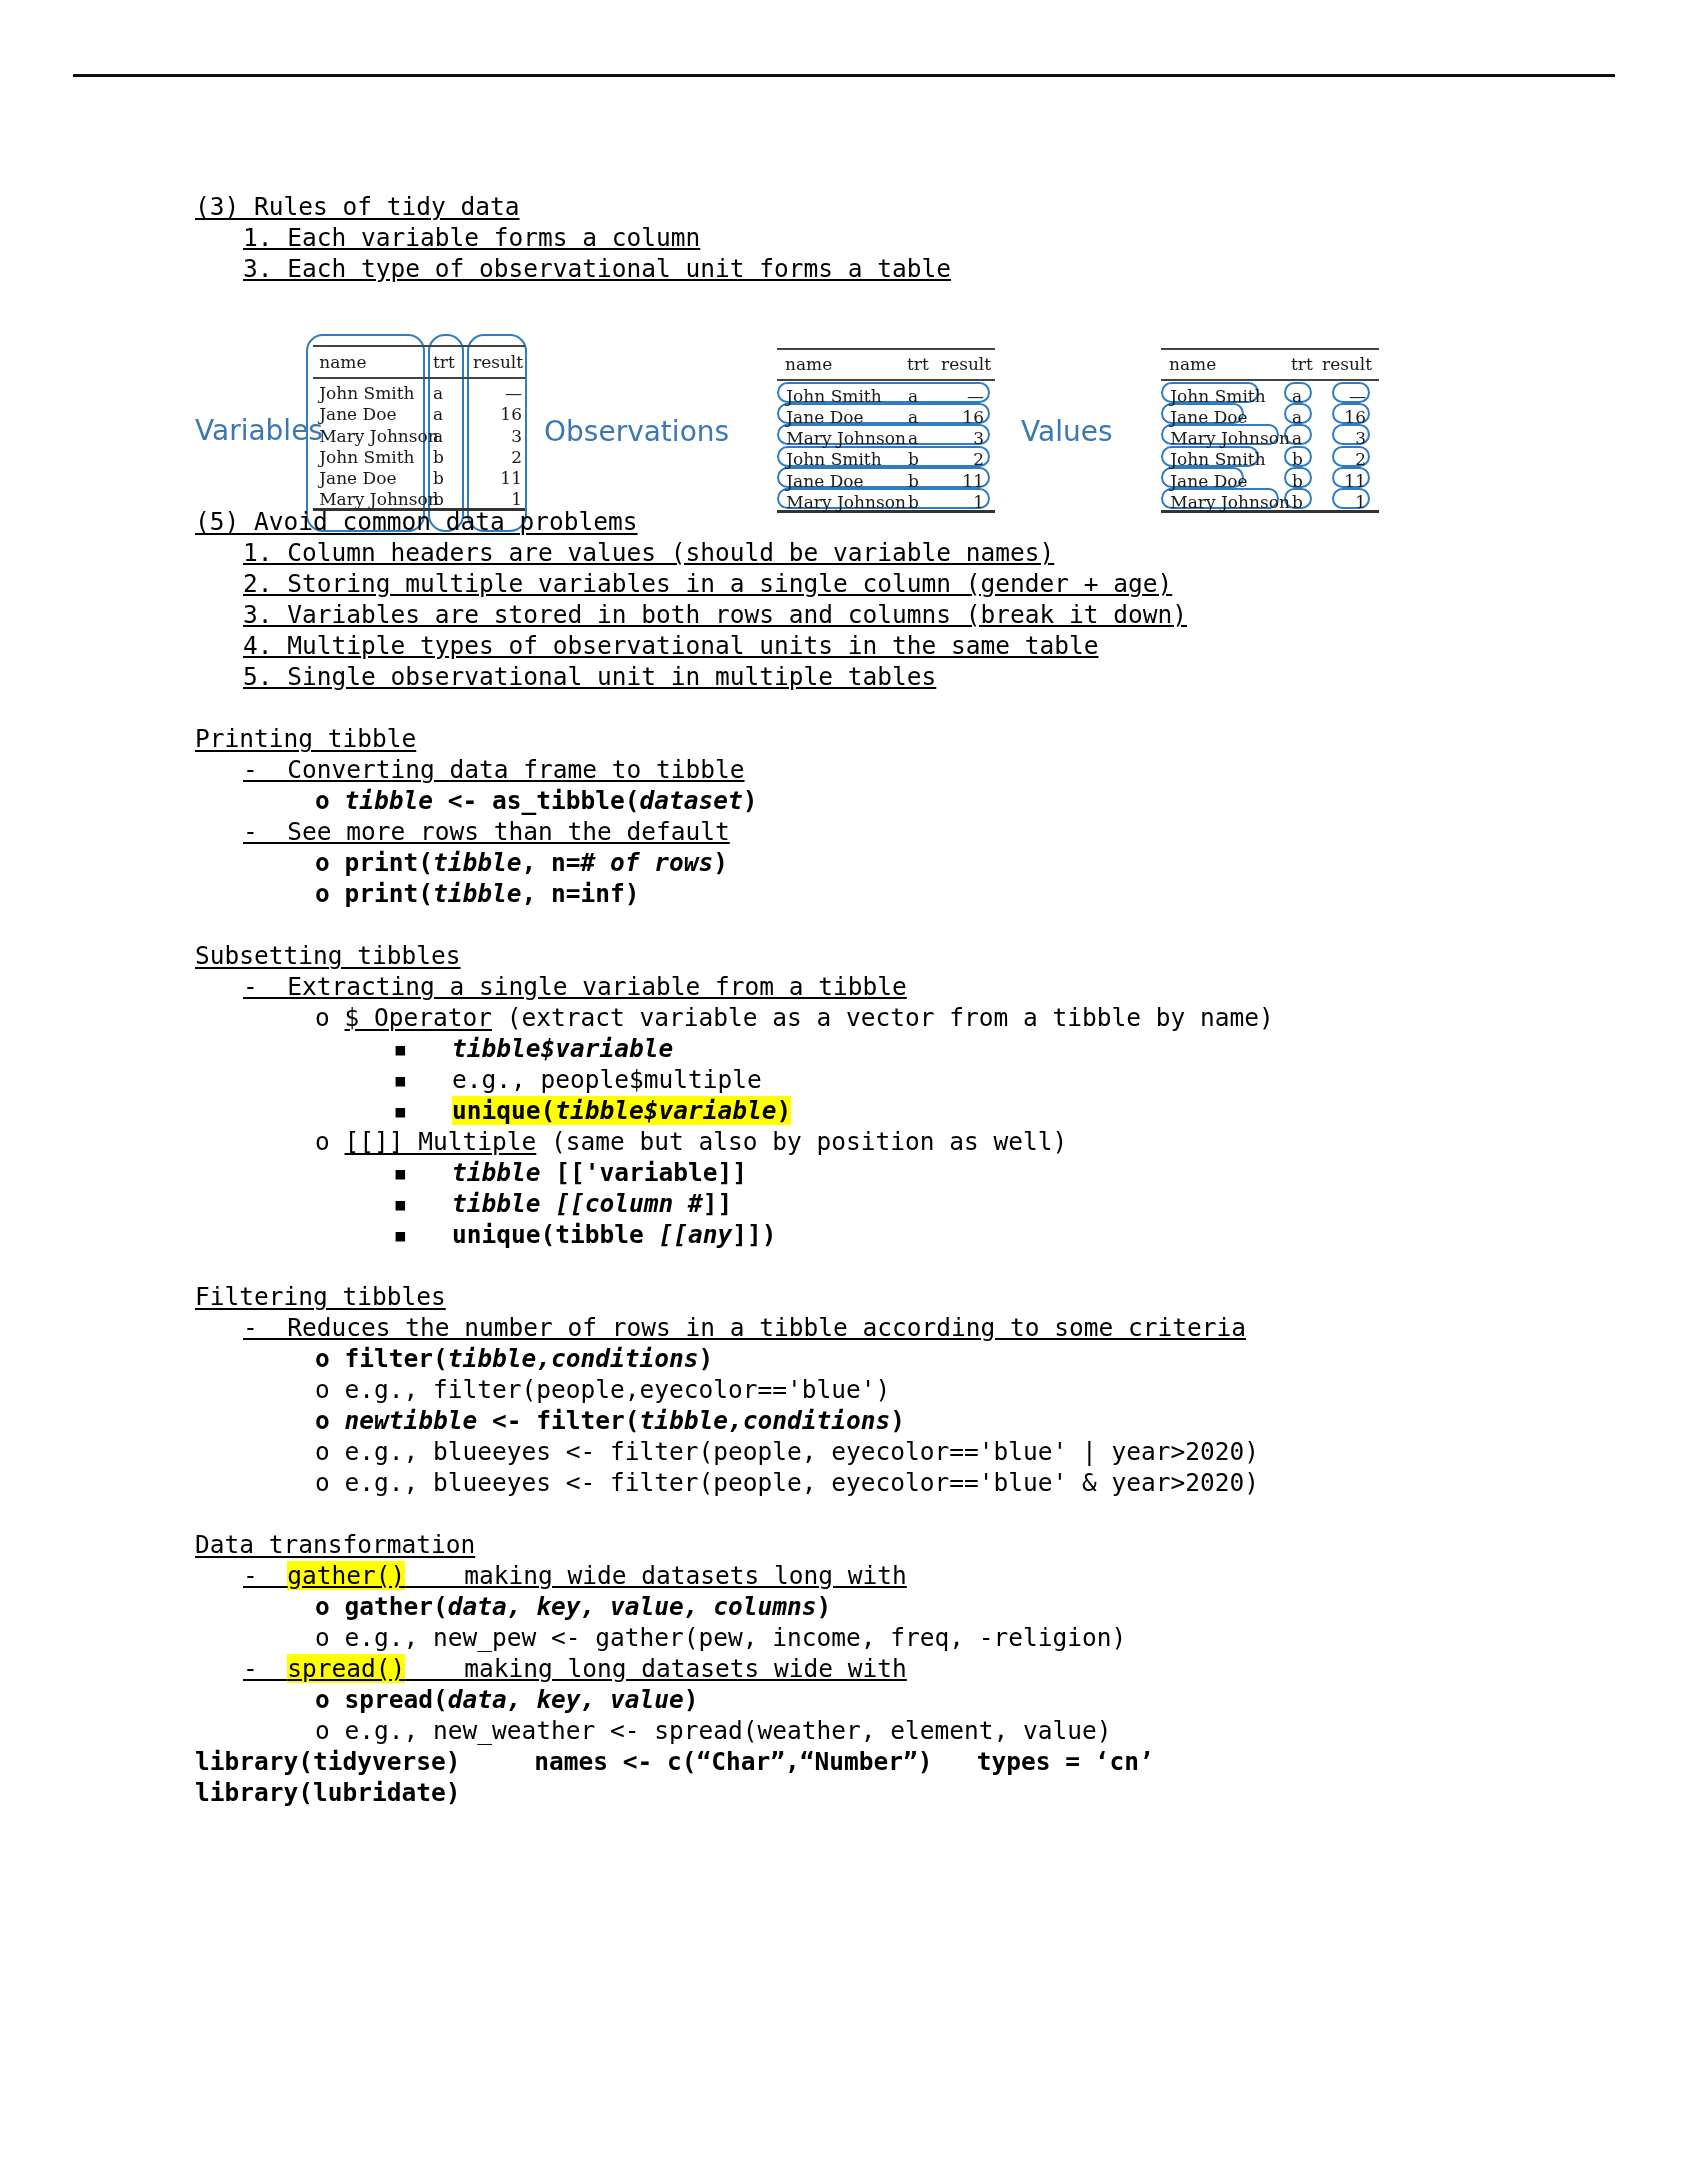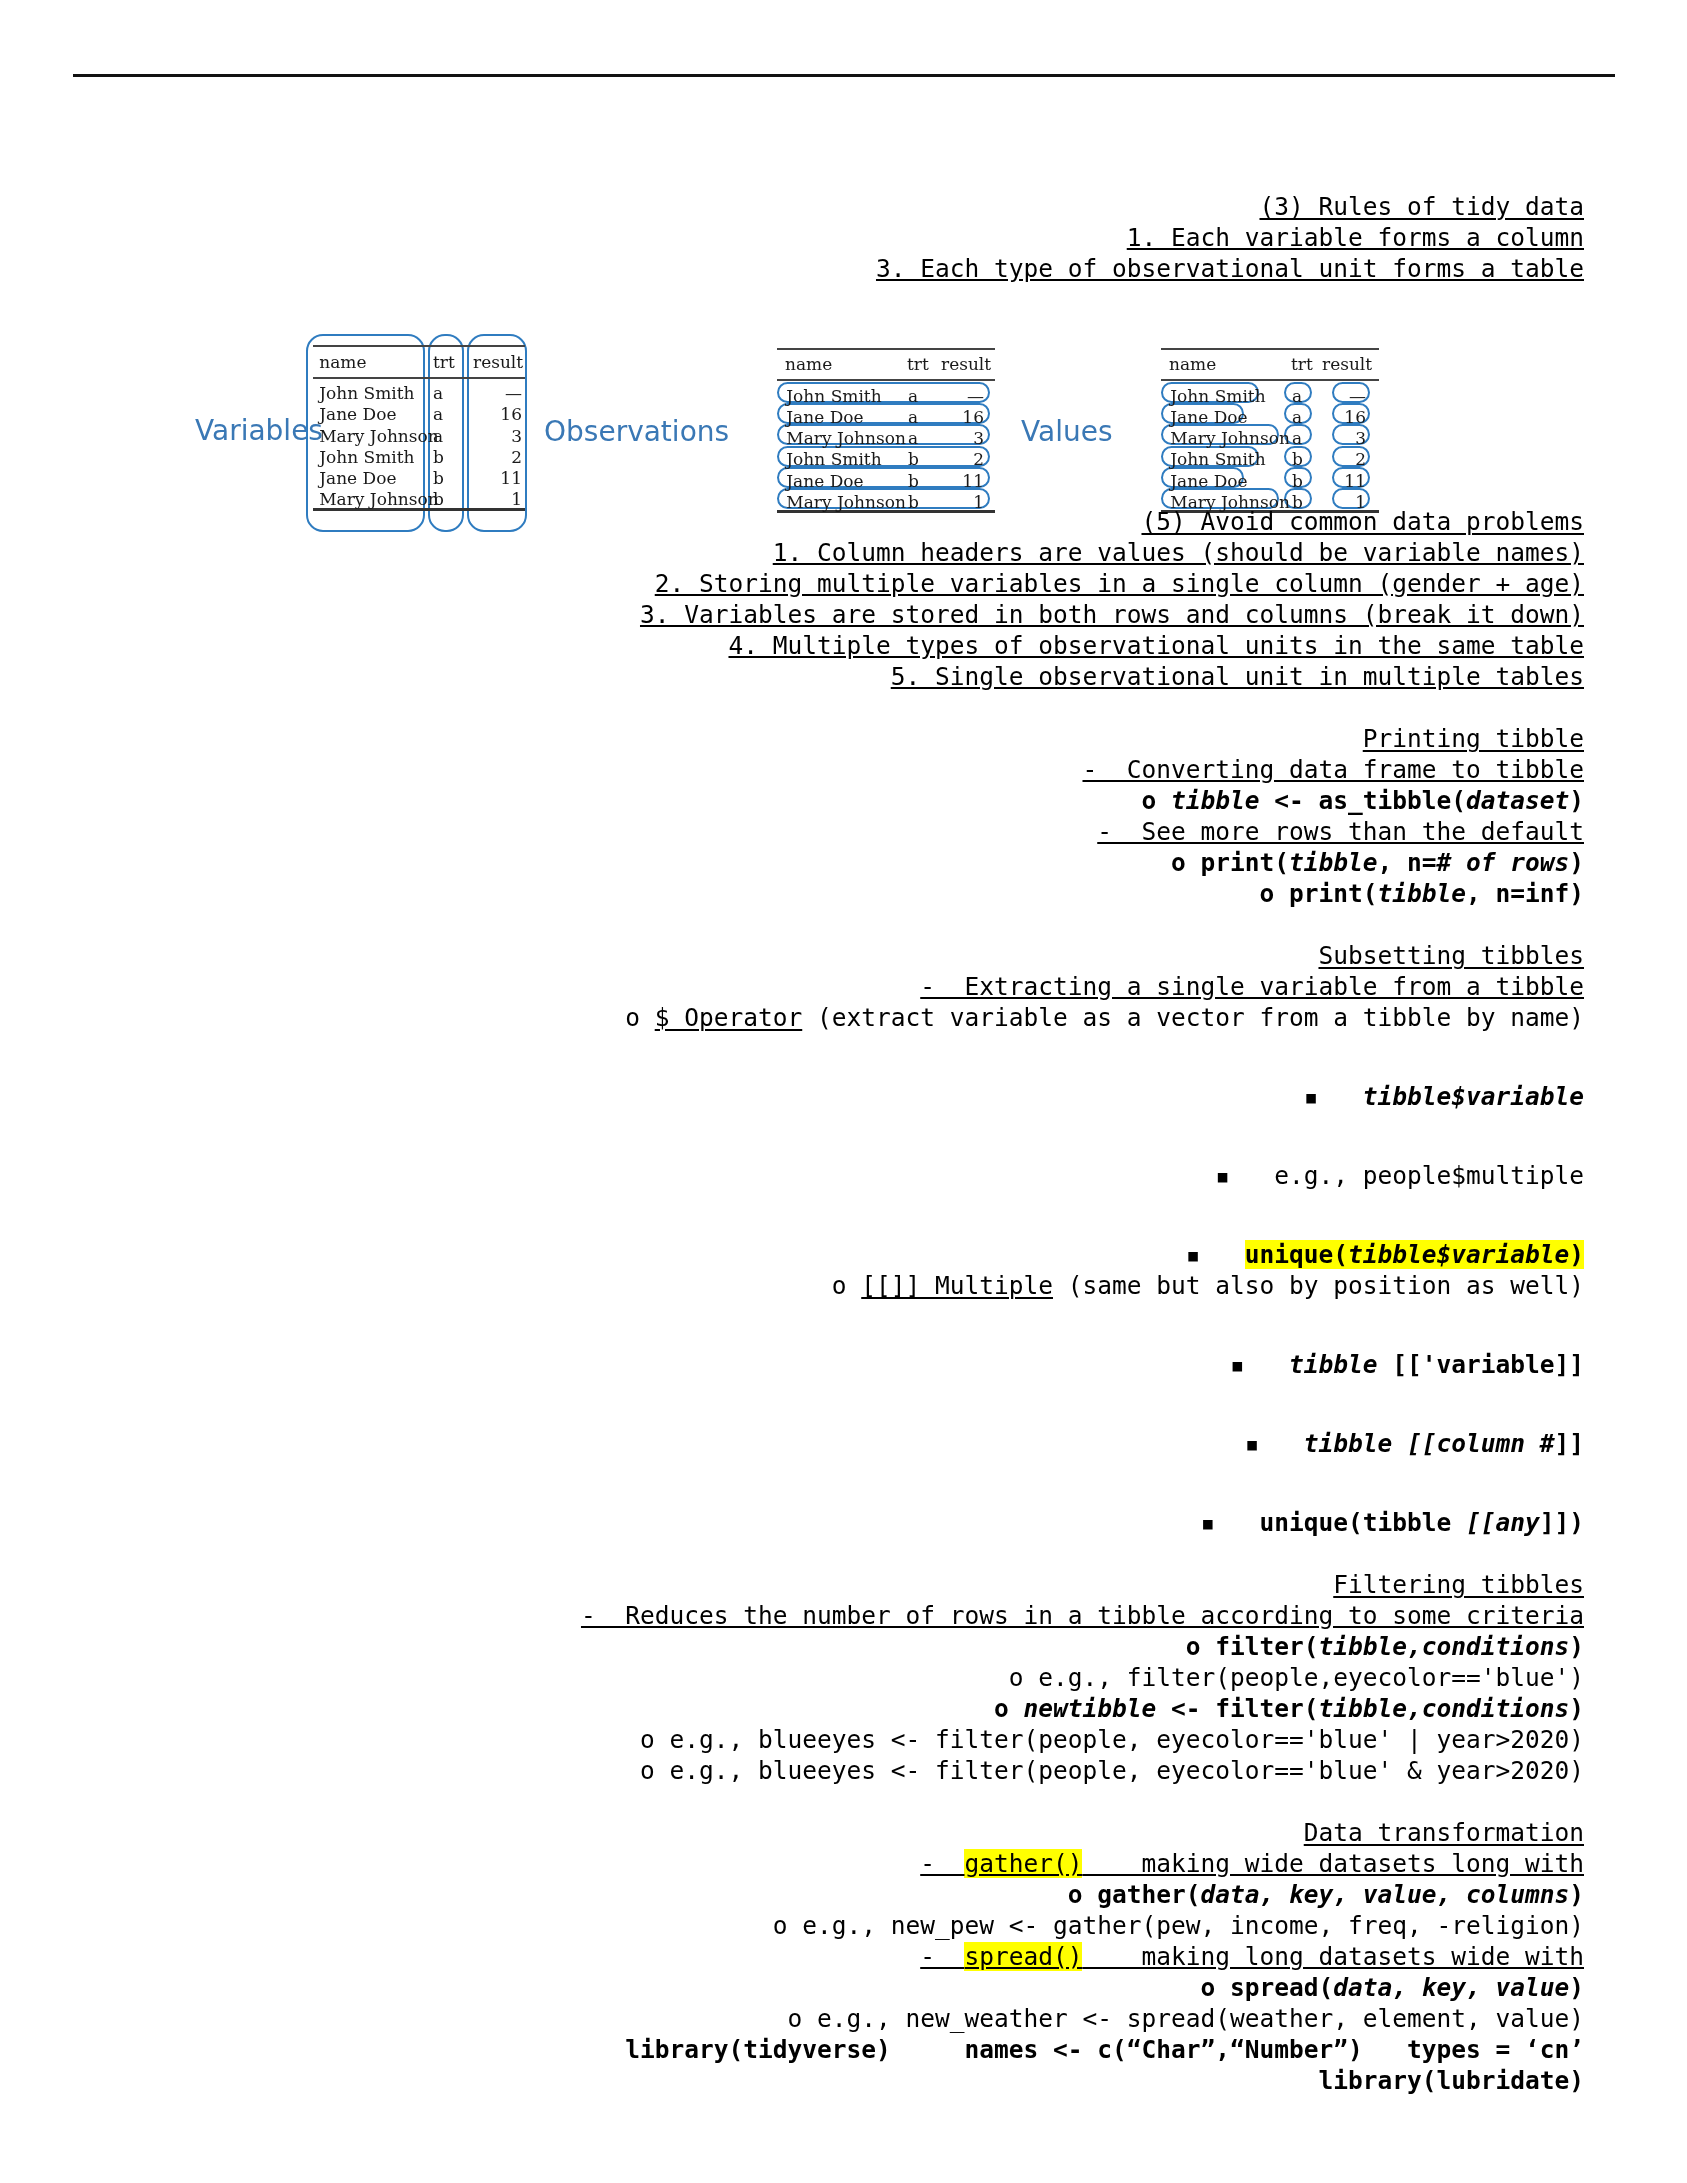--- a/index.html
+++ b/index.html
@@ -15,33 +15,33 @@
   .header-rule{
     position:absolute;left:73px;top:74px;width:1542px;height:0;
     border-top:3.3px solid #111;
   }
 
   
   .content{
     position:absolute;left:195px;top:191px;width:1389px;
     font-size:24.5px;line-height:31px;letter-spacing:0px;
   }
-  .line{white-space:pre;height:31px;text-align:right;}
+  .line{white-space:pre;height:31px;}
   .gap{height:31px;}
 
   .hd{text-decoration:underline;text-underline-offset:3.3px;text-decoration-thickness:2px;}
   .b{font-weight:bold;}
   .bi{font-weight:bold;font-style:italic;}
   .u{text-decoration:underline;text-underline-offset:3.3px;text-decoration-thickness:2px;}
   .hl{background:#ffff00;}
 
   
   .ind1{padding-left:48px;text-decoration:underline;}   
   .ind2{padding-left:120px;}  
-  .ind3{padding-left:198px;margin-top:48px;}  
+  .ind3{padding-left:198px;}  
 
   
   .diagram{position:absolute;left:195px;top:329px;width:1323px;height:218px;}
   .dlabel{
     position:absolute;font-family:"DejaVu Sans","Liberation Sans",sans-serif;
     color:#3a78b5;font-size:28px;white-space:nowrap;
   }
   .tbl{
     position:absolute;font-family:"DejaVu Serif","Liberation Serif",serif;
     font-size:17px;color:#1a1a1a;

